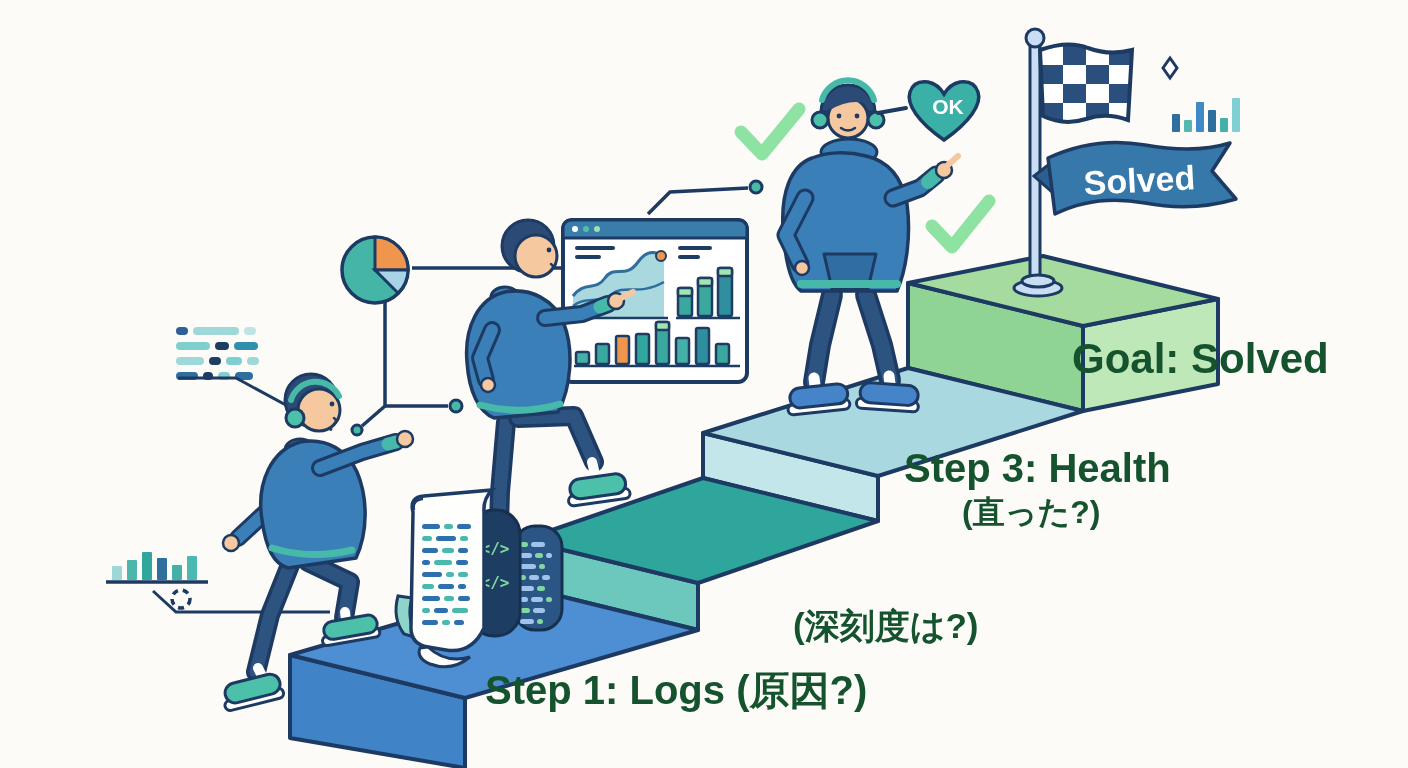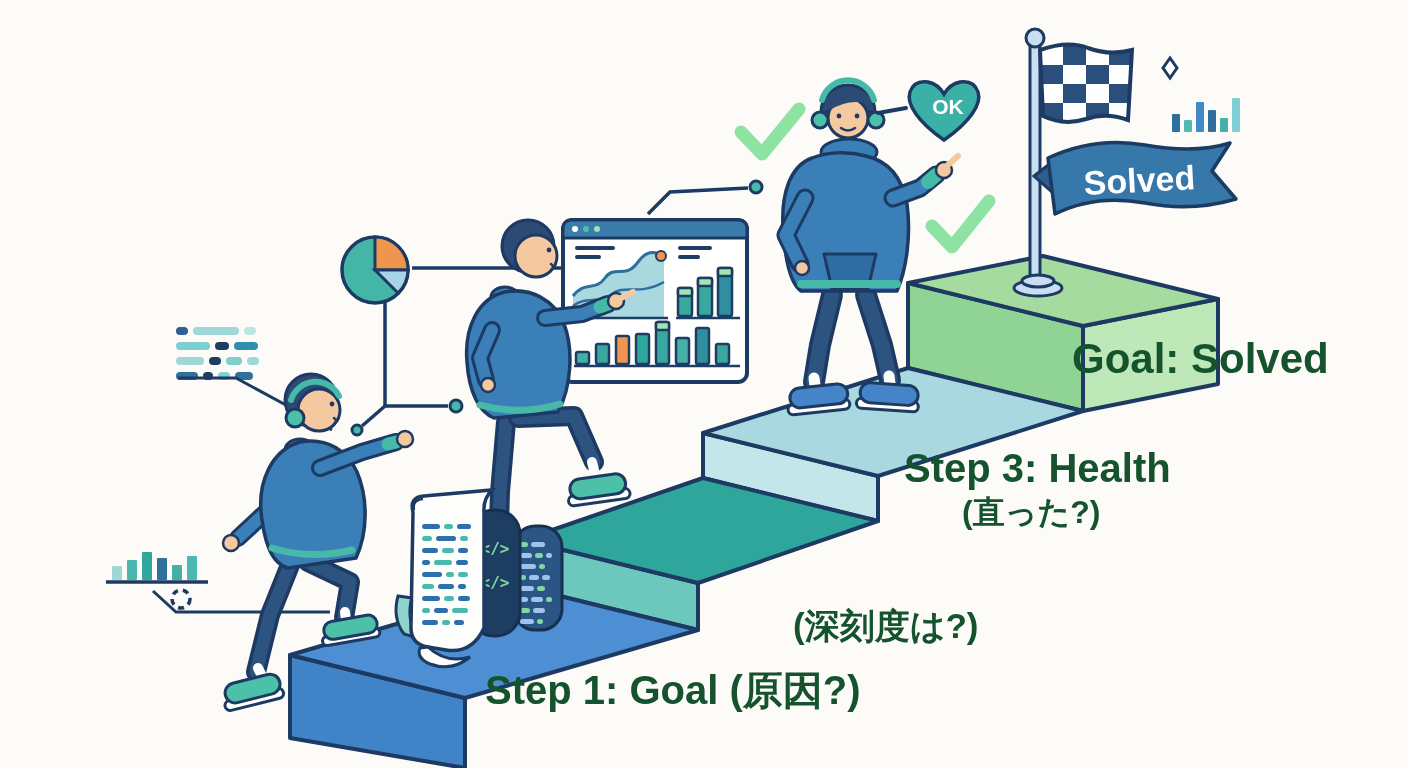--- a/index.html
+++ b/index.html
@@ -319,18 +319,18 @@
 
   <polyline points="741,132 762,154 799,109" fill="none" stroke="#8ee3a3" stroke-width="13" stroke-linecap="round" stroke-linejoin="round"></polyline>
   <polyline points="932,226 952,247 989,201" fill="none" stroke="#8ee3a3" stroke-width="13" stroke-linecap="round" stroke-linejoin="round"></polyline>
   <line x1="878" y1="113" x2="906" y2="108" stroke="#1d3a63" stroke-width="4" stroke-linecap="round"></line>
   <g>
     <path d="M944,140 C918,122 906,104 910,92 Q914,80 928,82 Q938,84 944,94 Q950,84 960,82 Q974,80 978,92 C982,104 970,122 944,140 Z" fill="#3ab0a6" stroke="#1d3a63" stroke-width="3.5"></path>
     <text x="948" y="114" font-size="21" font-weight="bold" fill="#ffffff" text-anchor="middle">OK</text>
   </g>
 </svg>
 
-  <div class="lbl lbl-step1">Step 1: Goal (原因?)</div>
+  <div class="lbl lbl-step1">Step 1: Logs (原因?)</div>
   <div class="lbl lbl-step2-sub">(深刻度は?)</div>
   <div class="lbl lbl-step3">Step 3: Health</div>
   <div class="lbl lbl-step3-sub">(直った?)</div>
   <div class="lbl lbl-goal">Goal: Solved</div>
 </div>
 
 </body></html>

